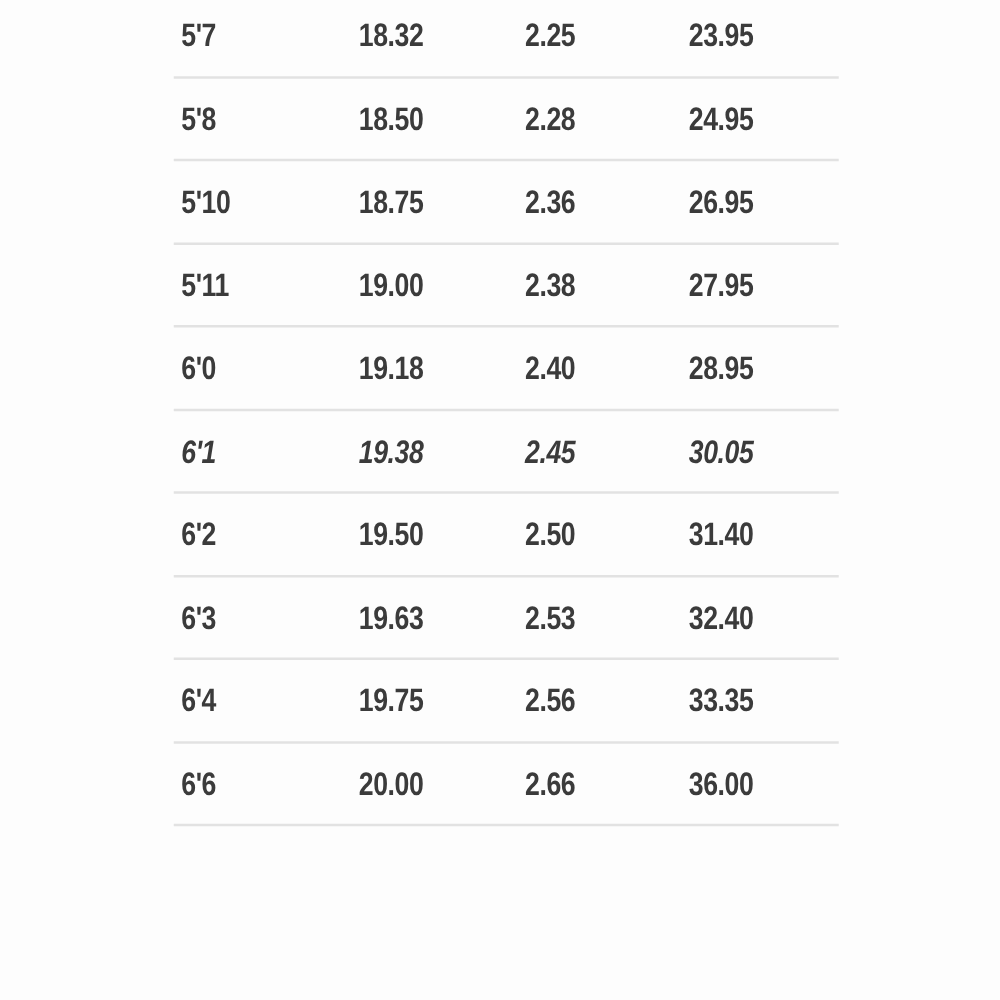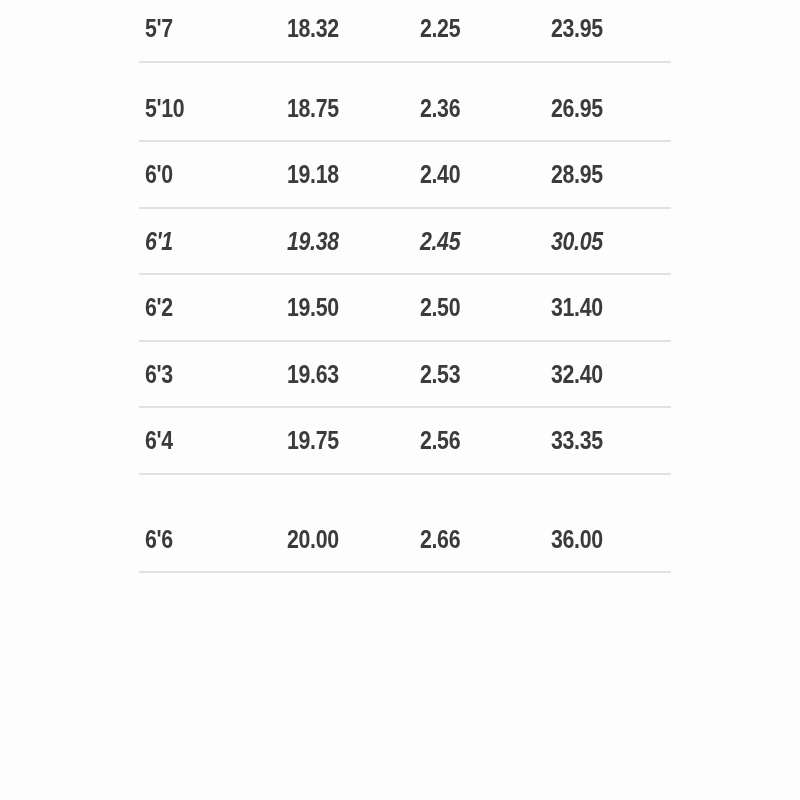--- a/index.html
+++ b/index.html
@@ -60,25 +60,37 @@
 <body style="background: rgb(253, 253, 253);">
 
 <div id="sizing-table">
   <div class="table-inner">
       <div class="row" style="border-bottom-color: rgb(226, 226, 226);">
         <span class="cell c-height" style="color: rgb(59, 59, 59);">5'7</span>
         <span class="cell c-two" style="color: rgb(59, 59, 59);">18.32</span>
         <span class="cell c-three" style="color: rgb(59, 59, 59);">2.25</span>
         <span class="cell c-four" style="color: rgb(59, 59, 59);">23.95</span>
       </div>
-      <div class="row" style="border-bottom-color: rgb(226, 226, 226); margin-top: 13px;">
+      <div class="row" style="border-bottom-color: rgb(226, 226, 226);">
+        <span class="cell c-height" style="color: rgb(59, 59, 59);">5'8</span>
+        <span class="cell c-two" style="color: rgb(59, 59, 59);">18.50</span>
+        <span class="cell c-three" style="color: rgb(59, 59, 59);">2.28</span>
+        <span class="cell c-four" style="color: rgb(59, 59, 59);">24.95</span>
+      </div>
+      <div class="row" style="border-bottom-color: rgb(226, 226, 226);">
         <span class="cell c-height" style="color: rgb(59, 59, 59);">5'10</span>
         <span class="cell c-two" style="color: rgb(59, 59, 59);">18.75</span>
         <span class="cell c-three" style="color: rgb(59, 59, 59);">2.36</span>
         <span class="cell c-four" style="color: rgb(59, 59, 59);">26.95</span>
+      </div>
+      <div class="row" style="border-bottom-color: rgb(226, 226, 226);">
+        <span class="cell c-height" style="color: rgb(59, 59, 59);">5'11</span>
+        <span class="cell c-two" style="color: rgb(59, 59, 59);">19.00</span>
+        <span class="cell c-three" style="color: rgb(59, 59, 59);">2.38</span>
+        <span class="cell c-four" style="color: rgb(59, 59, 59);">27.95</span>
       </div>
       <div class="row" style="border-bottom-color: rgb(226, 226, 226);">
         <span class="cell c-height" style="color: rgb(59, 59, 59);">6'0</span>
         <span class="cell c-two" style="color: rgb(59, 59, 59);">19.18</span>
         <span class="cell c-three" style="color: rgb(59, 59, 59);">2.40</span>
         <span class="cell c-four" style="color: rgb(59, 59, 59);">28.95</span>
       </div>
       <div class="row" style="border-bottom-color: rgb(226, 226, 226); font-style: italic;">
         <span class="cell c-height" style="color: rgb(59, 59, 59);">6'1</span>
         <span class="cell c-two" style="color: rgb(59, 59, 59);">19.38</span>
@@ -96,20 +108,20 @@
         <span class="cell c-two" style="color: rgb(59, 59, 59);">19.63</span>
         <span class="cell c-three" style="color: rgb(59, 59, 59);">2.53</span>
         <span class="cell c-four" style="color: rgb(59, 59, 59);">32.40</span>
       </div>
       <div class="row" style="border-bottom-color: rgb(226, 226, 226); text-decoration: underline;">
         <span class="cell c-height" style="color: rgb(59, 59, 59);">6'4</span>
         <span class="cell c-two" style="color: rgb(59, 59, 59);">19.75</span>
         <span class="cell c-three" style="color: rgb(59, 59, 59);">2.56</span>
         <span class="cell c-four" style="color: rgb(59, 59, 59);">33.35</span>
       </div>
-      <div class="row" style="border-bottom-color: rgb(226, 226, 226); margin-top: 32px;">
+      <div class="row" style="border-bottom-color: rgb(226, 226, 226);">
         <span class="cell c-height" style="color: rgb(59, 59, 59);">6'6</span>
         <span class="cell c-two" style="color: rgb(59, 59, 59);">20.00</span>
         <span class="cell c-three" style="color: rgb(59, 59, 59);">2.66</span>
         <span class="cell c-four" style="color: rgb(59, 59, 59);">36.00</span>
       </div>
     </div>
 </div>
 
 </body></html>

